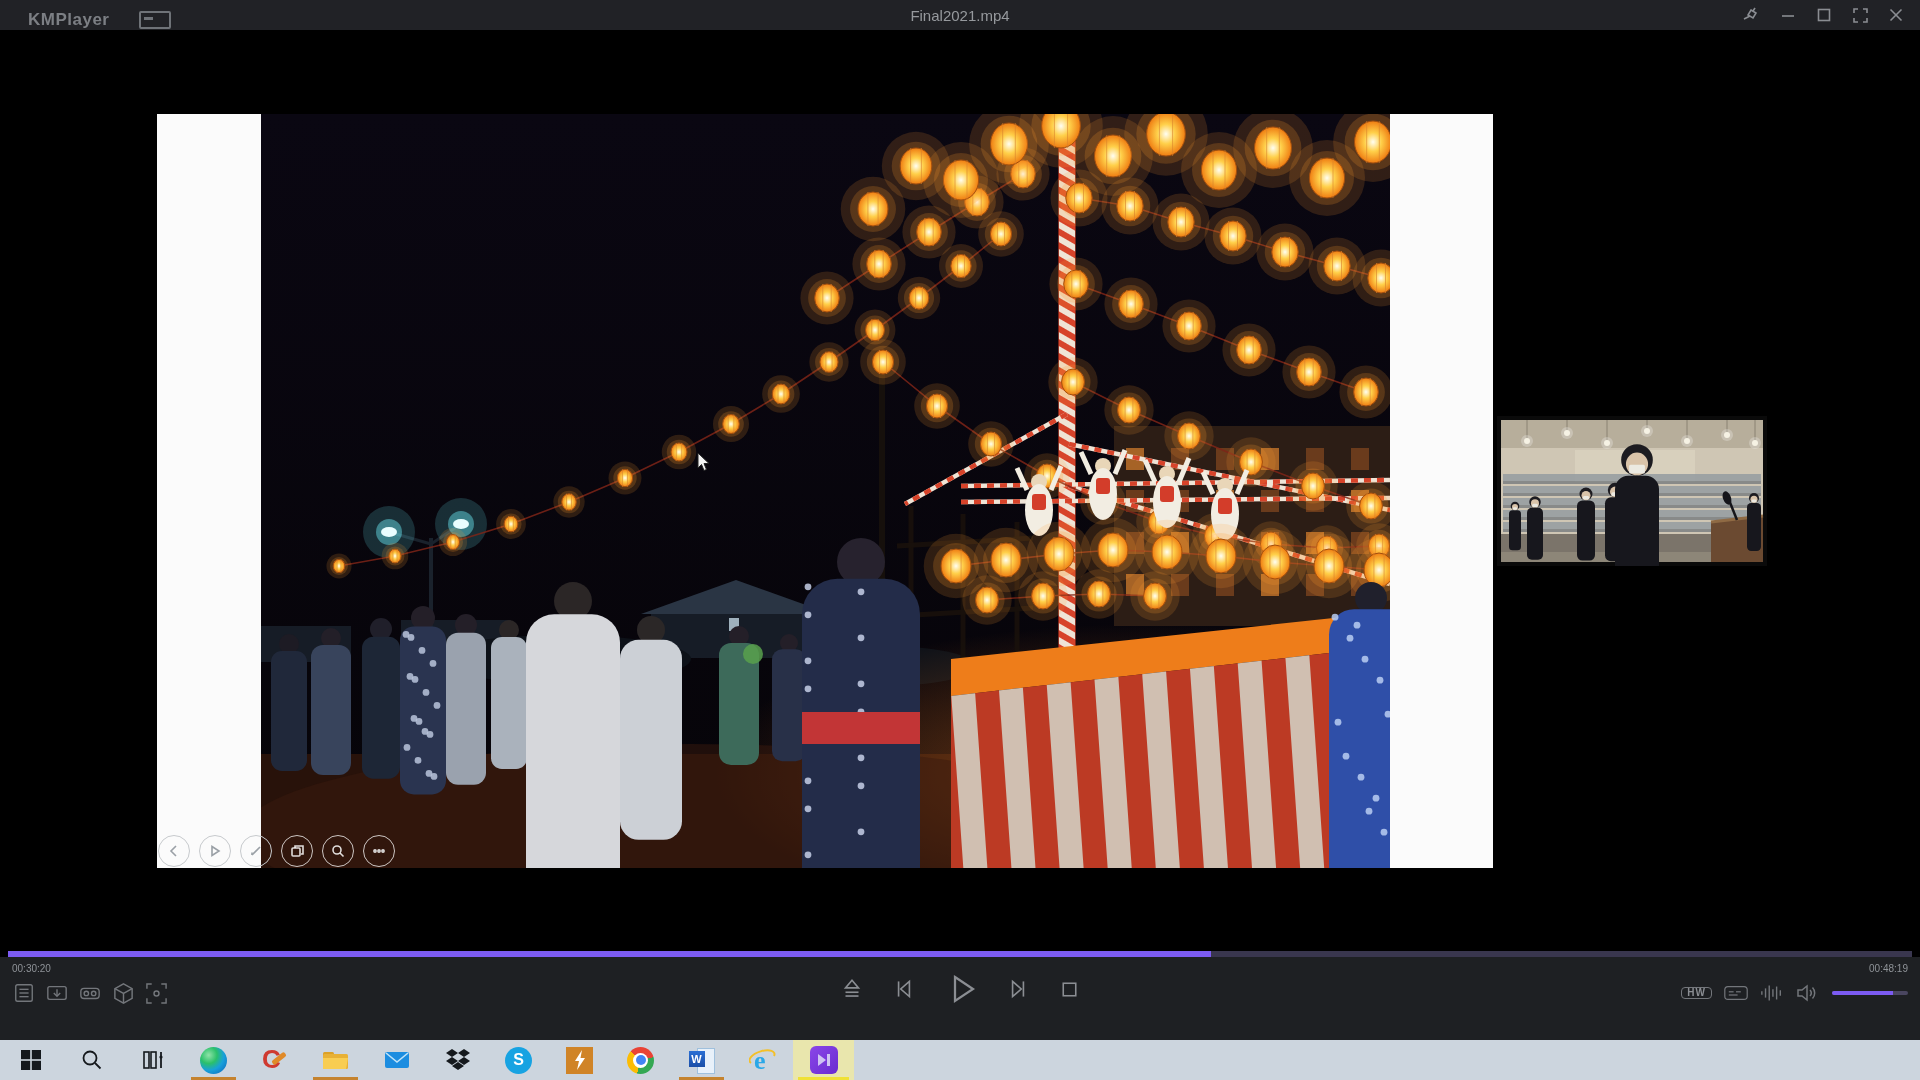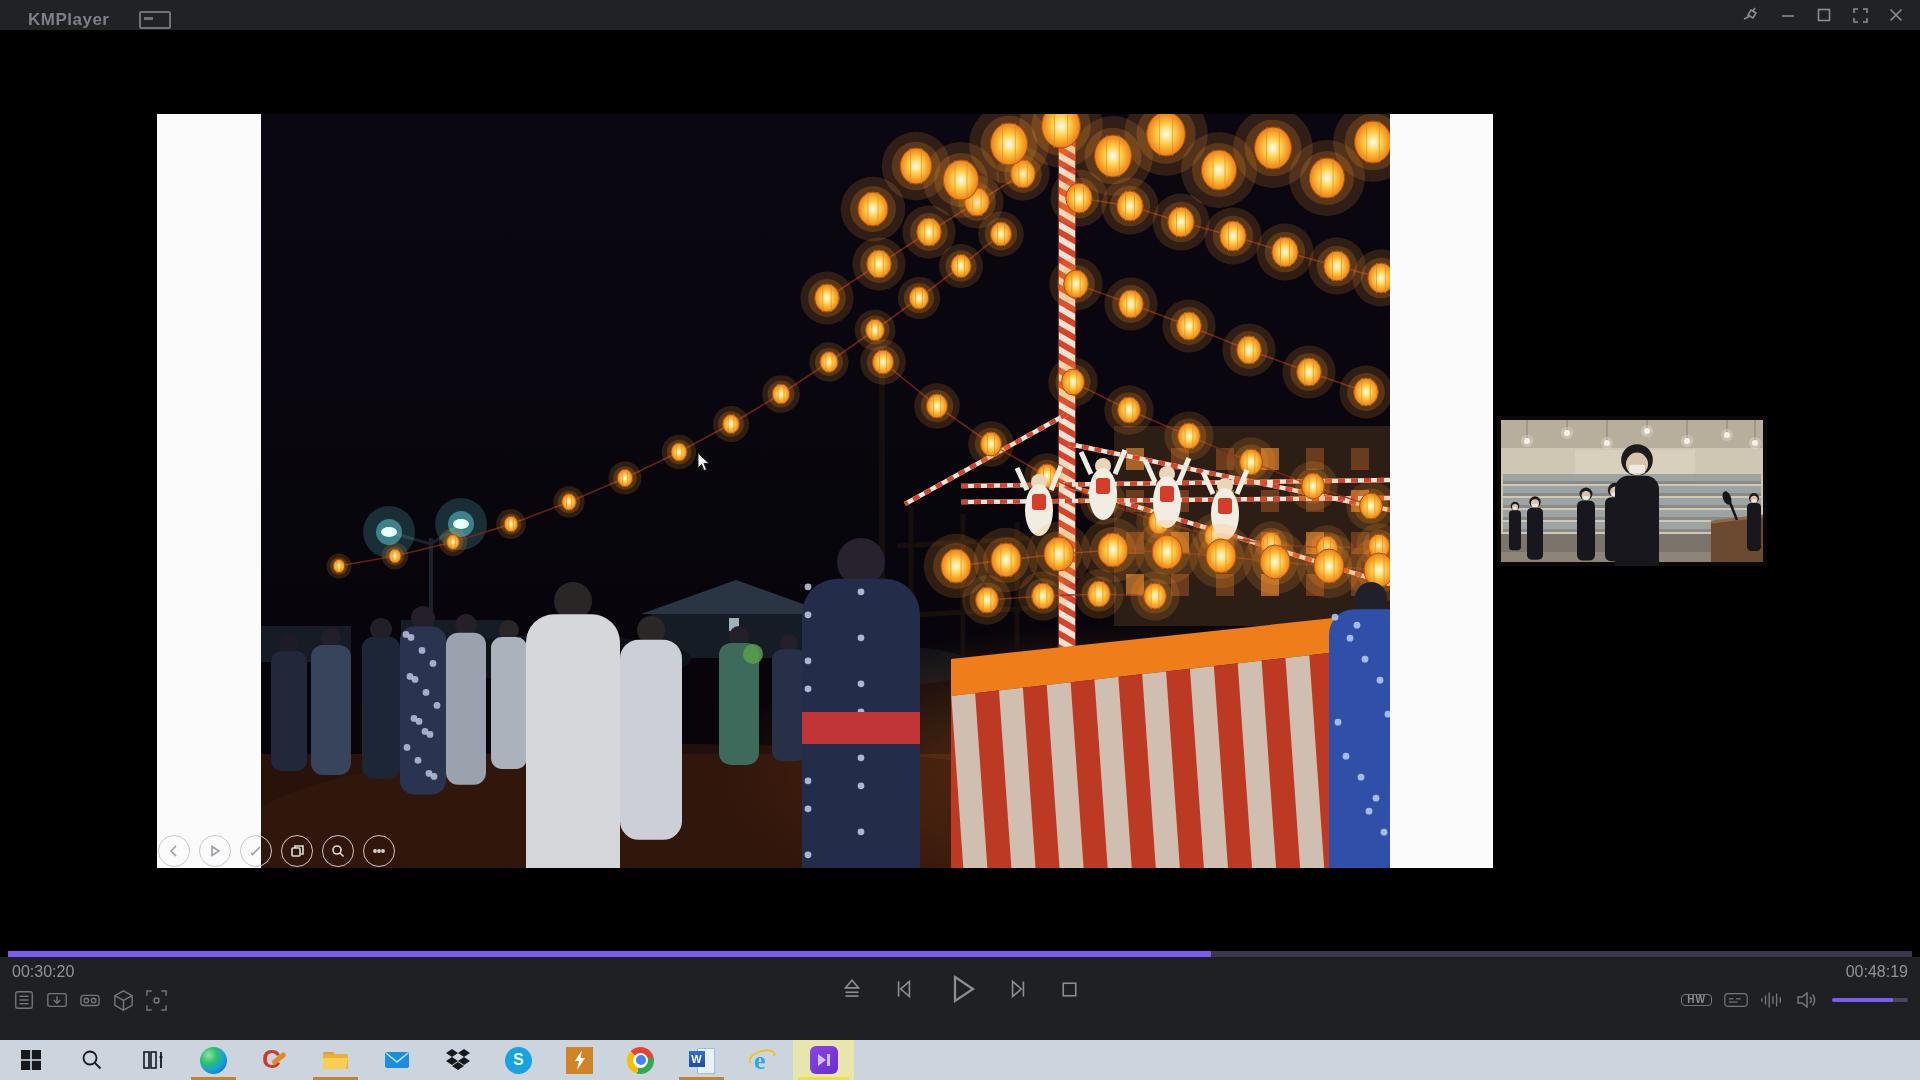--- a/index.html
+++ b/index.html
@@ -22,21 +22,21 @@
   .ov-btn{width:30px;height:30px;border-radius:50%;border:1.6px solid rgba(255,255,255,.75);display:flex;align-items:center;justify-content:center;}
   .ov-btn svg{stroke:rgba(255,255,255,.85);fill:none;stroke-width:1.6;}
   .ov-btn.on-white{border-color:#c7cacd;}
   .ov-btn.on-white svg{stroke:#9aa0a6;}
   .pip{position:absolute;left:1497px;top:416px;width:270px;height:150px;background:#0a0a0a;}
   .cursor{position:absolute;left:697px;top:452px;width:14px;height:20px;z-index:60;}
   
   .seek{position:absolute;left:8px;right:8px;top:951px;height:6px;background:#39364e;cursor:pointer;}
   .seek-fill{height:100%;background:#7c5bf2;}
   .controlbar{position:absolute;left:0;top:957px;width:1920px;height:83px;background:#1e2023;}
-  .time-txt{font-size:16px;color:#8f9398;}
+  .time-txt{font-size:10px;color:#8f9398;}
   .cb-left{position:absolute;left:12px;top:6px;}
   .cb-left .tools{display:flex;gap:9px;margin-top:7px;}
   .tool-btn{width:24px;height:24px;display:flex;align-items:center;justify-content:center;}
   .tool-btn svg{stroke:#73767b;fill:none;stroke-width:1.5;}
   .cb-center{position:absolute;left:0;right:0;top:14px;display:flex;justify-content:center;align-items:center;gap:26px;}
   .tr-btn{display:flex;align-items:center;justify-content:center;}
   .tr-btn svg{stroke:#8b8e93;fill:none;stroke-width:1.5;}
   .cb-right{position:absolute;right:12px;top:6px;text-align:right;}
   .cb-right .tools{display:flex;gap:12px;margin-top:7px;align-items:center;justify-content:flex-end;}
   .vol-track{width:76px;height:4px;background:#4a4660;border-radius:2px;overflow:hidden;}
@@ -54,20 +54,21 @@
 </head>
 <body>
 
 <div class="screen">
 
   <div class="titlebar">
     <div class="tb-left">
       <span class="app-logo">KMPlayer</span>
       <span class="mini-ic"></span>
     </div>
+    <div class="tb-title">Final2021.mp4</div>
     <div class="tb-controls">
       <span class="tb-btn">
         <svg width="20" height="18" viewBox="0 0 20 18">
             <path d="M9,4 L14,7 L11,12 L6,9 Z"></path>
             <path d="M8,10 L2,13"></path>
             <path d="M11,5 L13,2"></path>
           </svg>
       </span>
       <span class="tb-btn">
         <svg width="14" height="14" viewBox="0 0 14 14">

